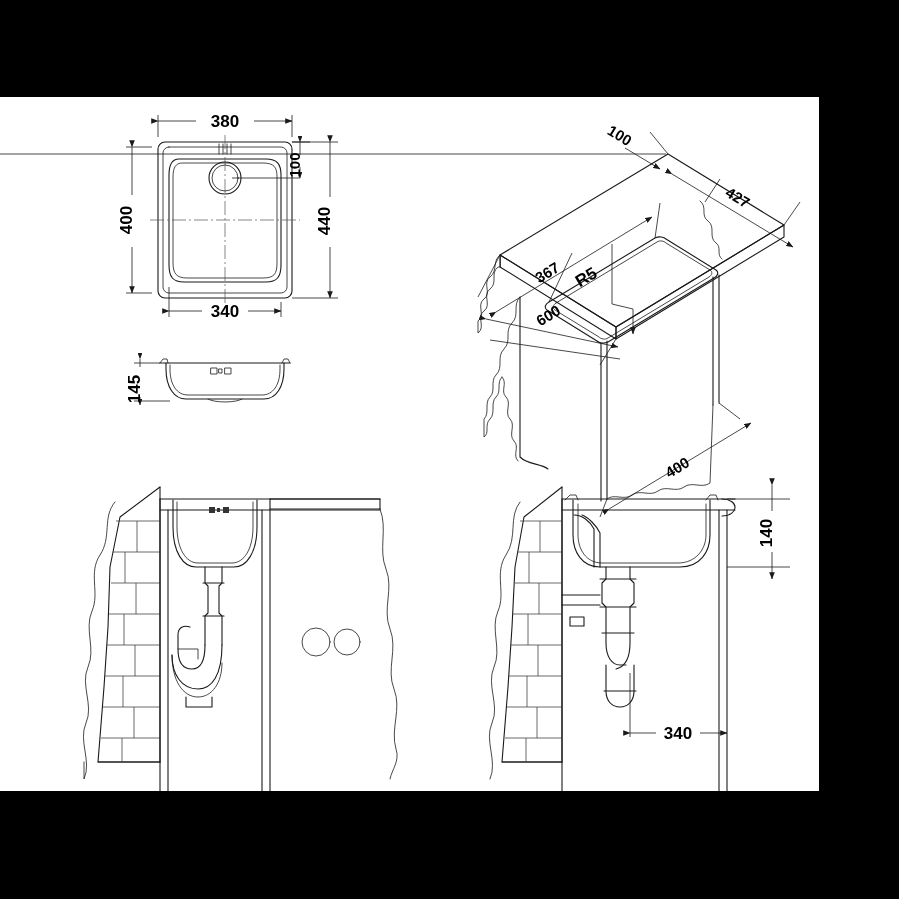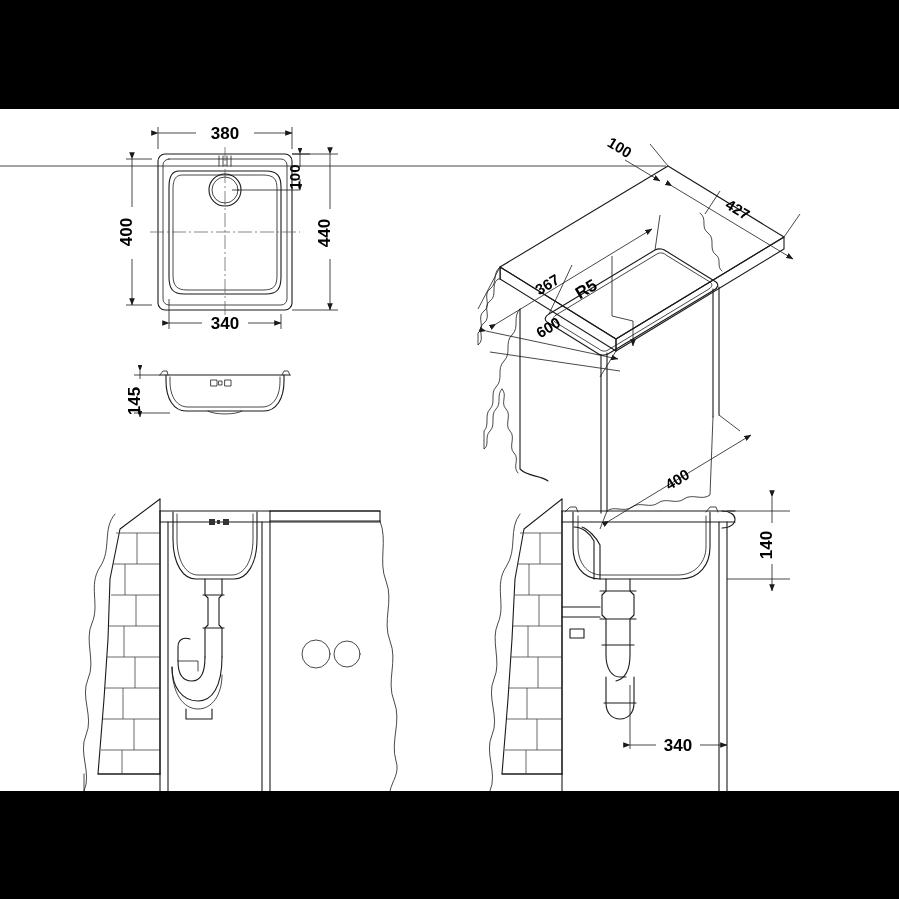--- a/index.html
+++ b/index.html
@@ -1,19 +1,19 @@
 <!DOCTYPE html>
 <html><head>
 <meta charset="utf-8">
 <style>
   html,body{margin:0;padding:0;background:#000;}
   body{width:899px;height:899px;overflow:hidden;
        font-family:"Liberation Sans",sans-serif;}
   #stage{position:relative;width:899px;height:899px;background:#000;}
-  #sheet{position:absolute;left:0;top:109px;width:899px;height:694px;background:#ffffff;}
+  #sheet{position:absolute;left:0;top:97px;width:819px;height:694px;background:#ffffff;}
   .bar{position:absolute;left:0;width:899px;background:#000;}
   #bar-top{top:0;height:97px;}
   #bar-bottom{top:791px;height:108px;}
   svg{display:block;}
   text{font-family:"Liberation Sans",sans-serif;font-weight:bold;fill:#000;}
 </style>
 </head>
 <body>
 
 <div id="stage">

